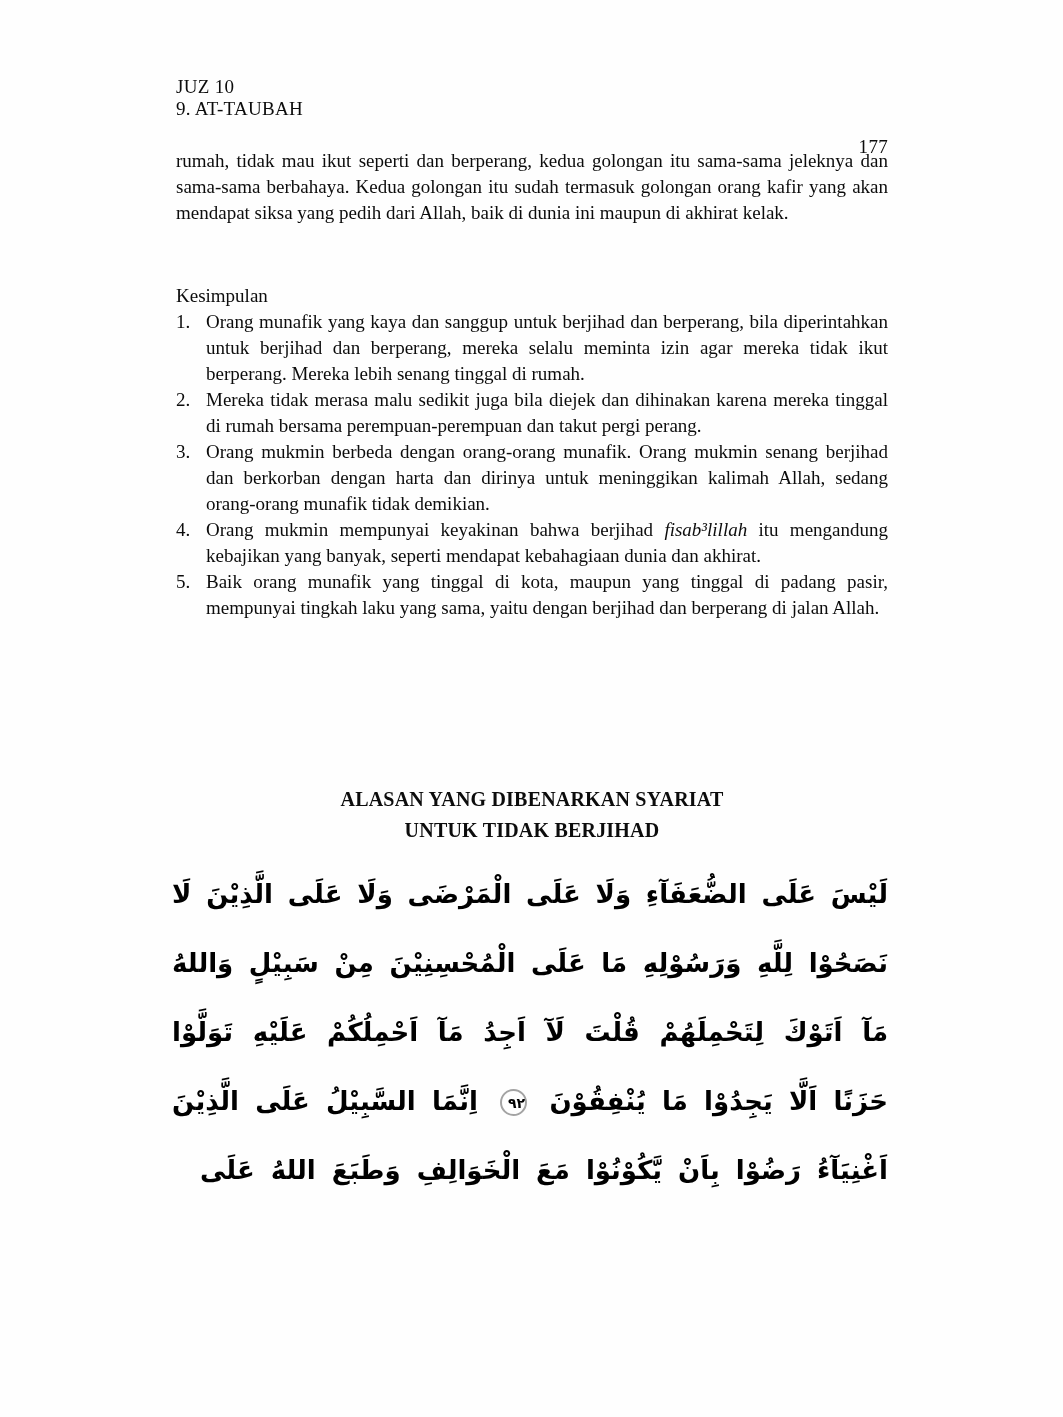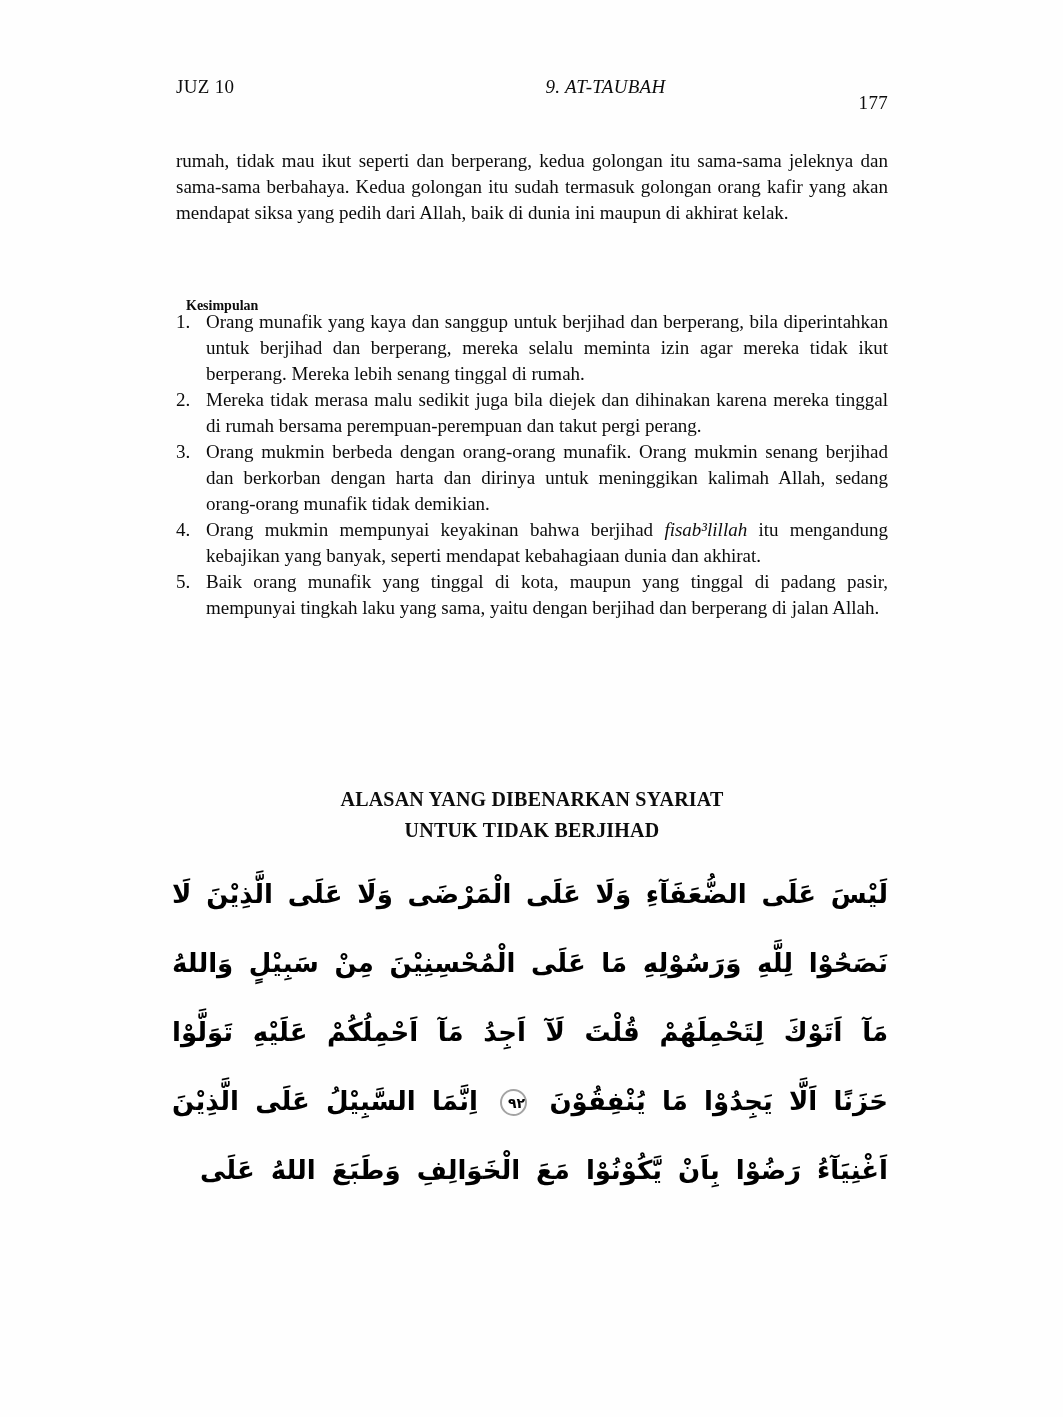--- a/index.html
+++ b/index.html
@@ -17,43 +17,44 @@
     overflow: hidden;
   }
   .running-header {
     position: absolute;
     top: 76px;
     left: 176px;
     width: 712px;
     display: flex;
     font-size: 19px;
     letter-spacing: 0.3px;
+    flex-direction: column;
   }
   .hdr-left  { flex: 1; text-align: left; }
-  .hdr-center{ flex: 1.2; text-align: right; font-style: italic; }
+  .hdr-center{ flex: 1.2; text-align: left; }
   .hdr-right { flex: 1; text-align: right; margin-top: 16px; }
 
   .para {
     position: absolute;
     top: 148px;
     left: 176px;
     width: 712px;
     margin: 0;
     font-size: 19px;
     line-height: 26px;
     text-align: justify;
   }
   .kesimpulan {
     position: absolute;
     top: 283px;
     left: 176px;
-    margin: 10px;
-    font-size: 14px;
+    margin: 0;
+    font-size: 19px;
     line-height: 26px;
-    font-weight: bold;
+    font-weight: normal;
   }
   .list {
     position: absolute;
     top: 309px;
     left: 176px;
     width: 712px;
     font-size: 19px;
     line-height: 26px;
   }
   .list-item { display: flex; }

